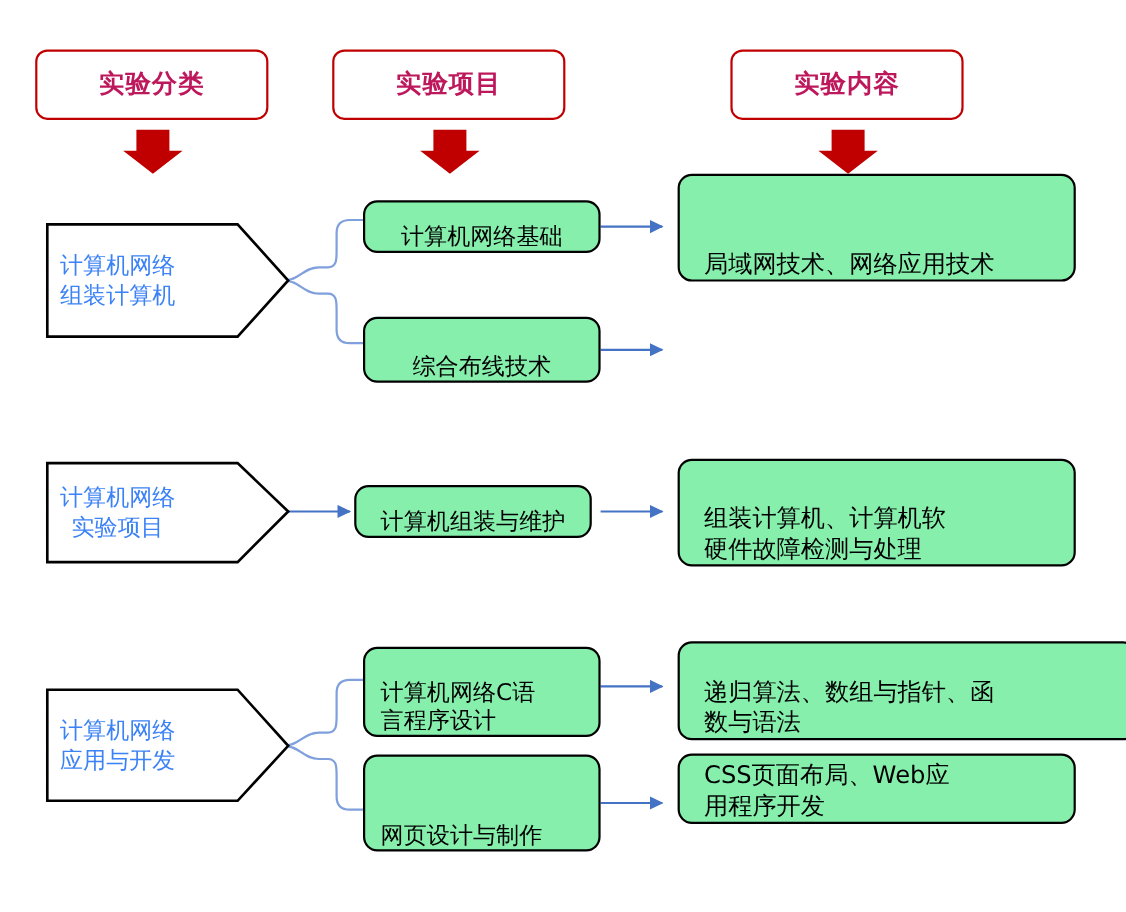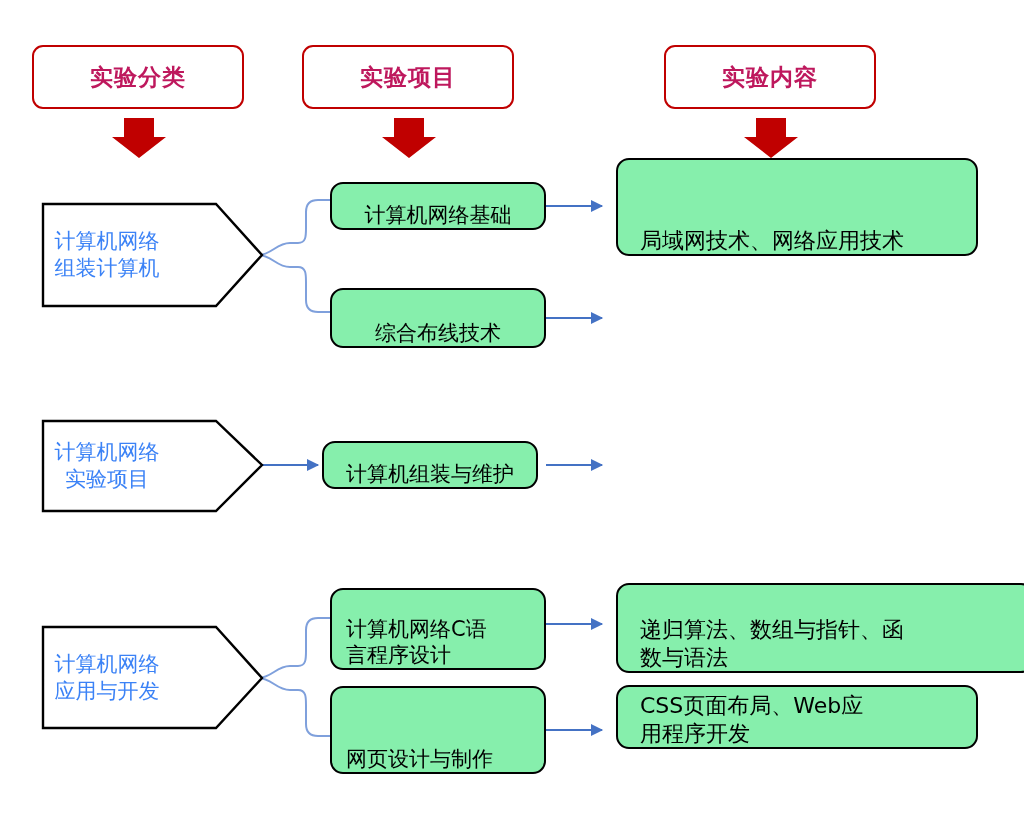--- a/index.html
+++ b/index.html
@@ -190,20 +190,24 @@
     <div class="pent-label">
       <span>计算机网络</span>
       <span>实验项目</span>
     </div>
   </div>
 
   <div class="rbox project centered" style="left:322px; top:441px; width:216px; height:48px;">
     <span class="rbox-text">计算机组装与维护</span>
   </div>
 
+  <div class="rbox content" style="left:616px; top:417px; width:362px; height:98px;">
+    <span class="rbox-text">组装计算机、计算机软
+硬件故障检测与处理</span>
+  </div>
 
   <div class="pentagon" style="left:43px; top:627px; width:219px; height:101px;">
     <div class="pent-label">
       <span>计算机网络</span>
       <span>应用与开发</span>
     </div>
   </div>
 
   <div class="rbox project" style="left:330px; top:686px; width:216px; height:88px;">
     <span class="rbox-text">网页设计与制作</span>

